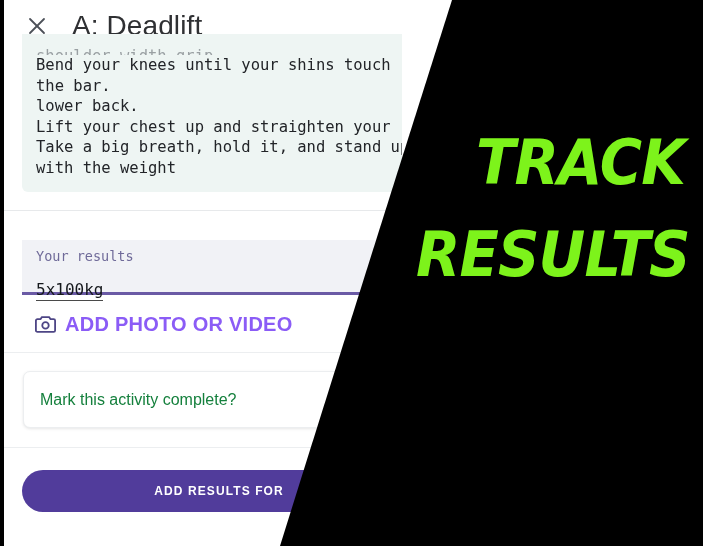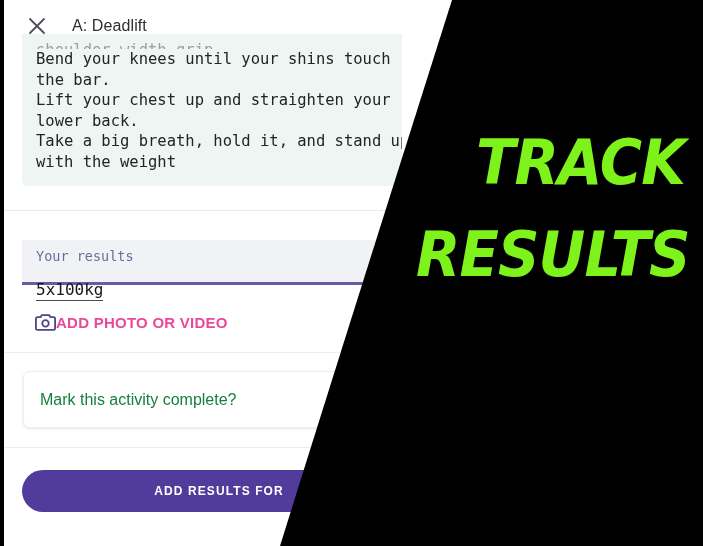--- a/index.html
+++ b/index.html
@@ -50,35 +50,35 @@
     height: 34px;
     margin-left: 16px;
     display: flex;
     align-items: center;
     justify-content: center;
     cursor: pointer;
   }
   .close-btn svg { display: block; }
   .app-title {
     margin-left: 18px;
-    font-size: 16px;
+    font-size: 28px;
     color: #2f3033;
     letter-spacing: 0.1px;
     font-weight: 400;
   }
 
   
   .instructions-box {
     position: absolute;
     left: 18px;
     top: 34px;
     width: 380px;
     background: #eef5f3;
     border-radius: 0 0 6px 6px;
-    padding: 6px 14px 14px 14px;
+    padding: 12px 14px 14px 14px;
     box-sizing: border-box;
     overflow: hidden;
   }
   .instr-line {
     font-family: "DejaVu Sans Mono", "Liberation Mono", monospace;
     font-size: 15.5px;
     line-height: 20.5px;
     color: #222428;
     white-space: pre;
   }
@@ -96,21 +96,21 @@
     height: 1px;
     background: #e7e9eb;
   }
 
   
   .results-field {
     position: absolute;
     left: 18px;
     top: 240px;
     width: 390px;
-    height: 45px;
+    height: 55px;
     background: #f1f2f6;
     border-bottom: 3px solid #6a5aa5;
     box-sizing: border-box;
     padding: 8px 14px 0 14px;
     cursor: text;
   }
   .results-label {
     font-family: "DejaVu Sans Mono", "Liberation Mono", monospace;
     font-size: 13.5px;
     color: #6f6a99;
@@ -130,24 +130,25 @@
   .add-photo-row {
     position: absolute;
     left: 31px;
     top: 313px;
     display: flex;
     align-items: center;
     cursor: pointer;
   }
   .camera-icon { width: 21px; height: 19px; display: block; }
   .add-photo-label {
-    font-size: 15px;
+    margin-left: 9px;
+    font-size: 20px;
     font-weight: bold;
     letter-spacing: 0.25px;
-    color: #ec4899;
+    color: #8b5cf6;
   }
 
   .divider2 {
     position: absolute;
     left: 0;
     top: 352px;
     width: 470px;
     height: 1px;
     background: #eceef0;
   }
@@ -254,22 +255,22 @@
           <line x1="17" y1="3" x2="3" y2="17" stroke="#4c5058" stroke-width="1.8" stroke-linecap="round"></line>
         </svg>
       </div>
       <div class="app-title">A: Deadlift</div>
     </div>
 
     <div class="instructions-box">
       <div class="instr-line clipped">shoulder width grip.</div>
       <div class="instr-line">Bend your knees until your shins touch</div>
       <div class="instr-line">the bar.</div>
+      <div class="instr-line">lower back.</div>
       <div class="instr-line">Lift your chest up and straighten your</div>
-      <div class="instr-line">lower back.</div>
       <div class="instr-line">Take a big breath, hold it, and stand up</div>
       <div class="instr-line">with the weight</div>
     </div>
 
     <div class="divider"></div>
 
     <div class="results-field">
       <div class="results-label">Your results</div>
       <div class="results-value">5x100kg</div>
     </div>

